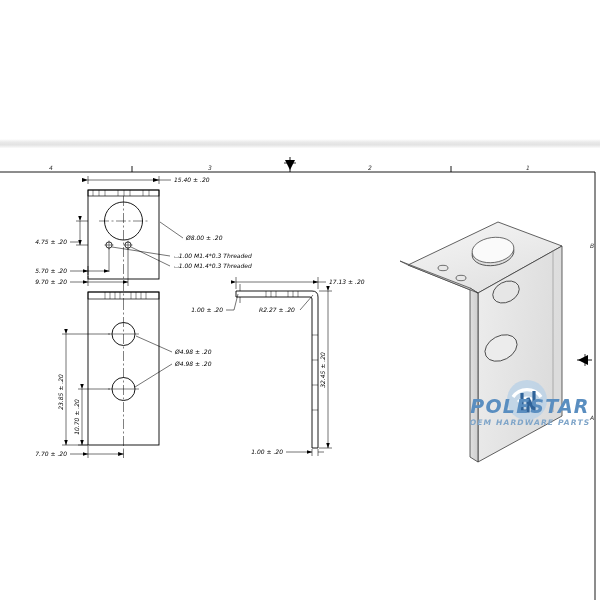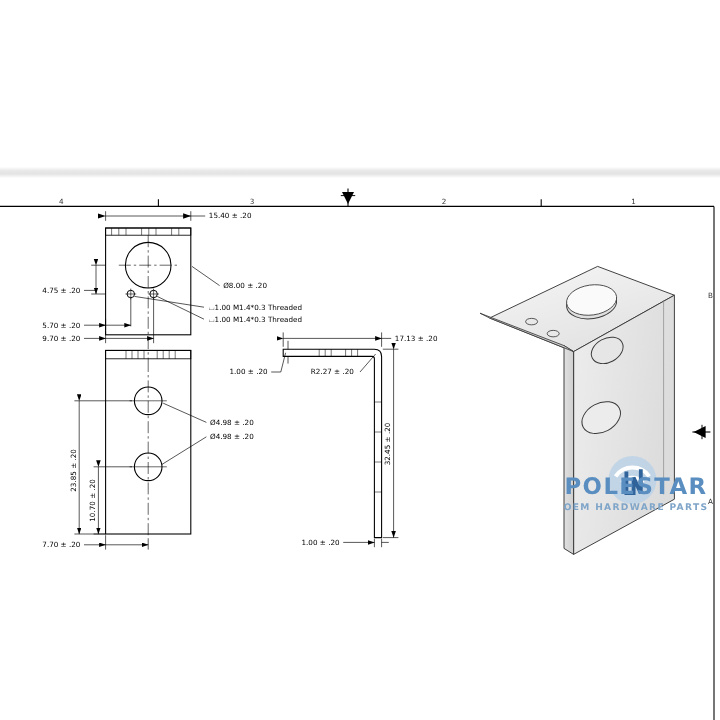--- a/index.html
+++ b/index.html
@@ -13,20 +13,21 @@
     position: relative;
     overflow: hidden;
     font-family: "Liberation Sans", sans-serif;
   }
   #page {
     position: absolute;
     left: 0; top: 0;
     width: 600px;
     height: 600px;
     background: #ffffff;
+    font-style: italic;
   }
   .band {
     position: absolute;
     left: 0;
     top: 139px;
     width: 600px;
     height: 9px;
     background: linear-gradient(to bottom, #ffffff 0%, #e9e9e9 35%, #e3e3e3 65%, #fbfbfb 100%);
   }
   svg.sheet {

